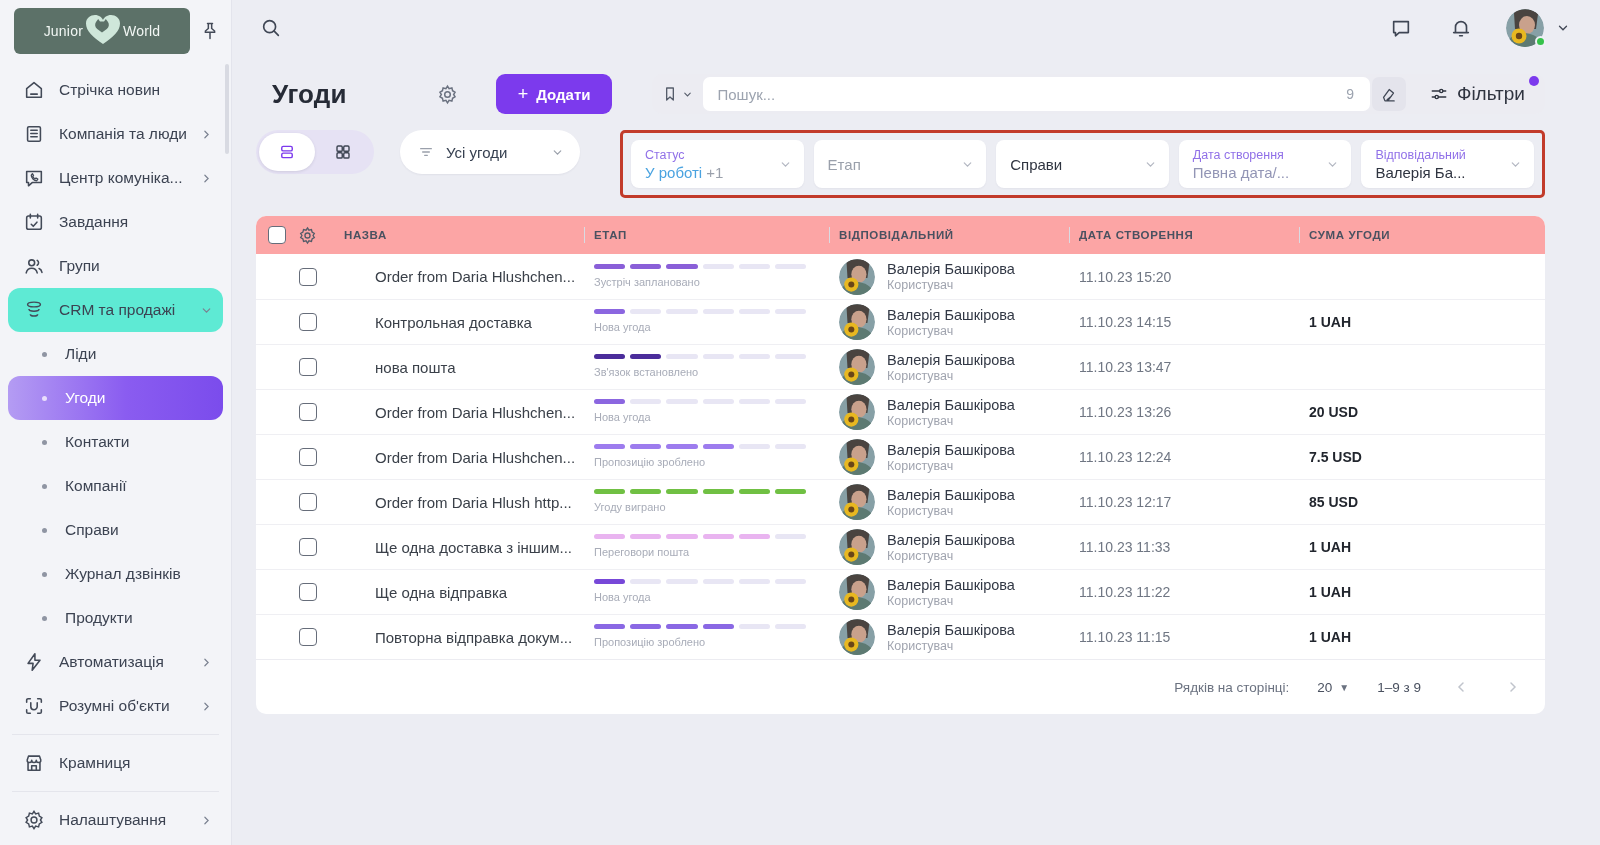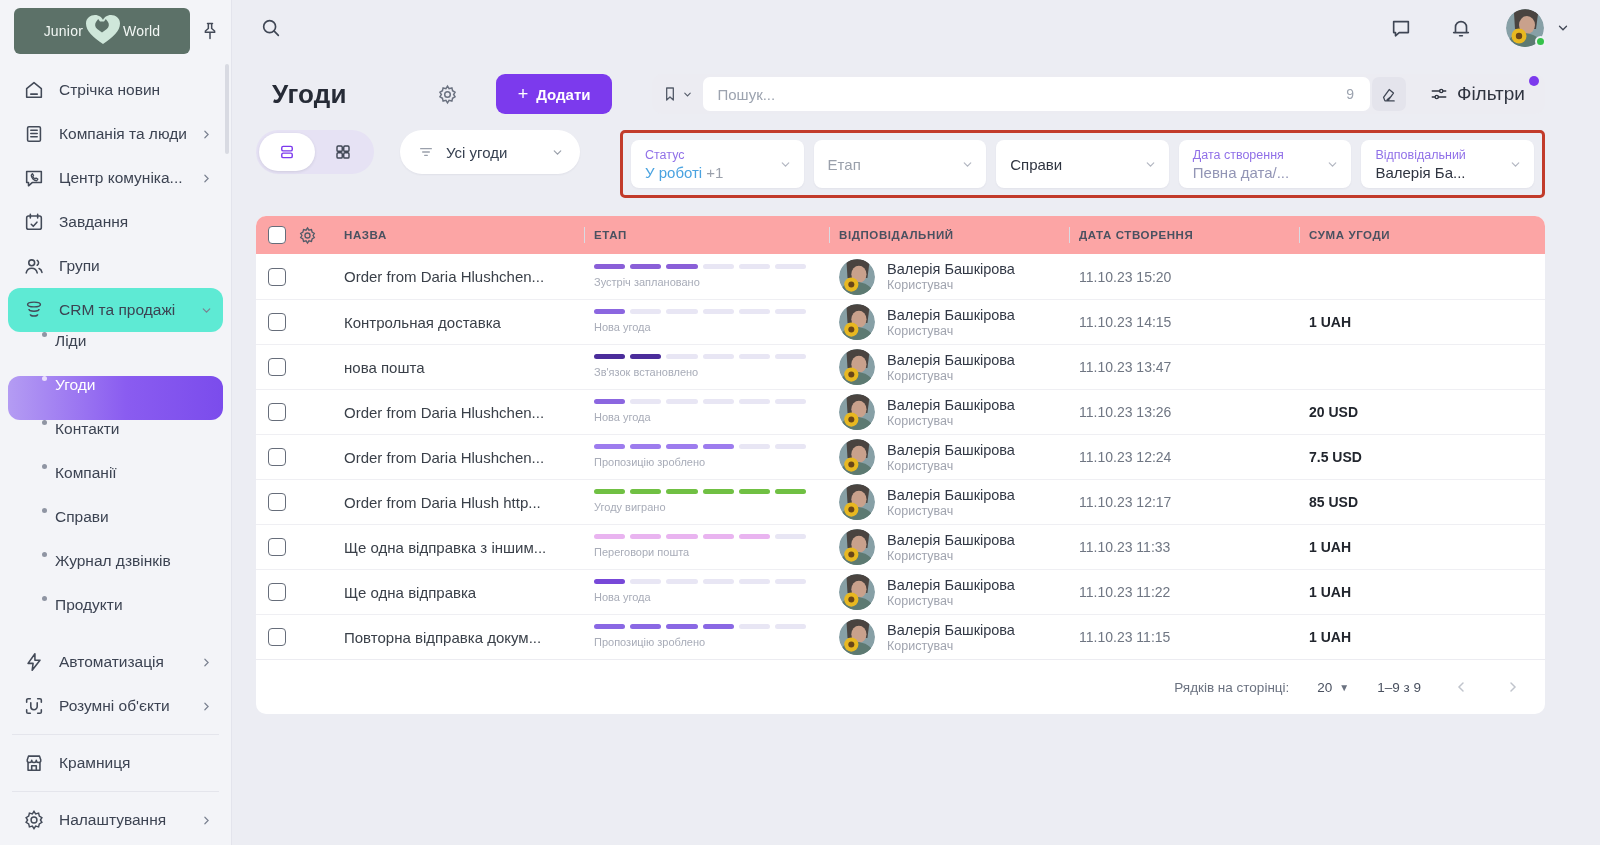--- a/index.html
+++ b/index.html
@@ -12,21 +12,21 @@
   .sidebar-scrollthumb { position:absolute; right:2px; top:64px; width:4px; height:90px; background:#d8dae2; border-radius:2px; }
   .sidebar-top { display:flex; align-items:center; gap:10px; padding:0 0 14px 6px; }
   .logo { width:176px; height:46px; background:#5c7168; border-radius:6px; display:flex; align-items:center; justify-content:center; gap:2px; color:#f2f7f4; font-size:14px; letter-spacing:.2px; cursor:pointer; position:relative; }
   .logo svg { margin:0 -2px; }
   .pin-btn { color:#434a58; display:flex; cursor:pointer; }
   .nav-item { display:flex; align-items:center; gap:13px; height:44px; padding:0 10px 0 14px; border-radius:12px; font-size:15.5px; color:#3c4352; cursor:pointer; }
   .nav-item .nicon { width:24px; height:24px; display:flex; align-items:center; justify-content:center; color:#434a58; }
   .nav-item .nlabel { flex:1; white-space:nowrap; overflow:hidden; text-overflow:ellipsis; }
   .nav-item .nchev { color:#7a8190; display:flex; }
   .nav-item.expanded-head { background:#5eead4; }
-  .nav-sub { display:flex; align-items:flex-start; gap:8px; height:44px; padding:0 10px 0 34px; border-radius:12px; font-size:15.5px; color:#3c4352; cursor:pointer; }
+  .nav-sub { display:flex; align-items:center; gap:18px; height:44px; padding:0 10px 0 34px; border-radius:12px; font-size:15.5px; color:#3c4352; cursor:pointer; }
   .nav-sub .dot { width:5px; height:5px; border-radius:50%; background:#8f95a3; flex:none; }
   .nav-sub.active { background:linear-gradient(90deg,#b49cf3 0%, #8a5cf0 55%, #7b4cec 100%); color:#ffffff; }
   .nav-sub.active .dot { background:#e9defc; }
   .nav-divider { height:1px; background:#e4e5ec; margin:6px 4px; }
 
   
   .main { flex:1; display:flex; flex-direction:column; min-width:0; }
   .topbar { height:56px; display:flex; align-items:center; padding:0 30px 0 28px; }
   .topbar .sp { flex:1; }
   .tb-icon { color:#3f4654; display:flex; align-items:center; cursor:pointer; margin-left:38px; }
@@ -73,21 +73,21 @@
 
   
   .table-card { margin-top:18px; background:#ffffff; border-radius:10px; overflow:hidden; }
   .tgrid { display:grid; grid-template-columns:42px 36px minmax(0,1fr) 245px 240px 230px 246px; align-items:center; }
   .thead { background:#fca5a5; height:38px; }
   .thead .hcell { font-size:11.5px; font-weight:700; letter-spacing:.6px; color:#4a5160; display:flex; align-items:center; gap:10px; padding-left:10px; height:100%; position:relative; }
   .thead .hcell .vline { position:absolute; left:0; top:11px; bottom:11px; width:1px; background:#d9dbe2; }
   .thead .chk-cell, .trow .chk-cell { display:flex; align-items:center; justify-content:center; }
   .thead .gear-cell { display:flex; align-items:center; color:#555c69; cursor:pointer; }
   .checkbox { width:18px; height:18px; border:1.8px solid #666d7a; border-radius:4px; background:#fff; cursor:pointer; }
-  .trow { height:45px; border-top:1px solid #efeff3; }
+  .trow { height:45px; border-top:1px solid #efeff3;padding-left:31px; }
   .trow:first-child { border-top:none; }
   .cell-name { font-size:15px; color:#3a4049; padding-left:10px; white-space:nowrap; overflow:hidden; text-overflow:ellipsis; cursor:pointer; }
   .cell-stage { padding-left:10px; }
   .stage-bar { display:flex; gap:5px; margin-bottom:3px; width:212px; }
   .seg { height:5px; border-radius:3px; flex:1; background:#e8e6f4; }
   .stage-label { font-size:11px; color:#a8acb8; }
   .cell-owner { display:flex; align-items:center; gap:12px; padding-left:10px; }
   .owner-meta { display:flex; flex-direction:column; gap:1px; }
   .owner-name { font-size:14.5px; color:#323845; }
   .owner-role { font-size:12.5px; color:#a0a4af; }
@@ -662,21 +662,21 @@
                 </span>
               </span>
               <span class="cell-date">11.10.23 12:17</span>
               <span class="cell-amount">85 USD</span>
             </div>
             <div class="tgrid trow">
               <span class="chk-cell">
                 <span class="checkbox"></span>
               </span>
               <span></span>
-              <span class="cell-name">Ще одна відправка з іншим...</span>
+              <span class="cell-name">Ще одна доставка з іншим...</span>
               <span class="cell-stage"><span class="stage-bar">
                   <span class="seg" style="background:#e9b4f0"></span>
                   <span class="seg" style="background:#e9b4f0"></span>
                   <span class="seg" style="background:#e9b4f0"></span>
                   <span class="seg" style="background:#e9b4f0"></span>
                   <span class="seg" style="background:#e9b4f0"></span>
                   <span class="seg"></span>
                 </span><span class="stage-label">Переговори пошта</span></span>
               <span class="cell-owner">
                 <span class="row-avatar"><svg width="36" height="36" viewBox="0 0 38 38">

